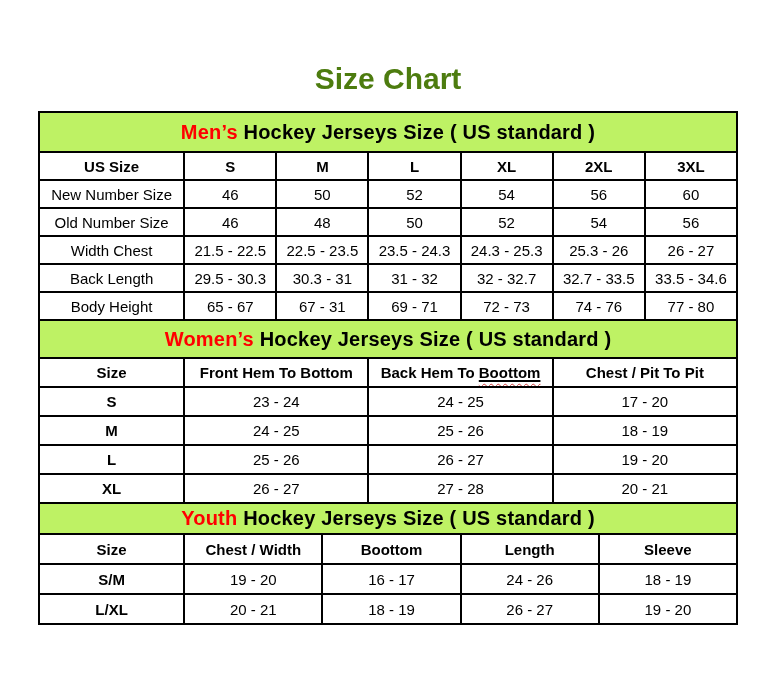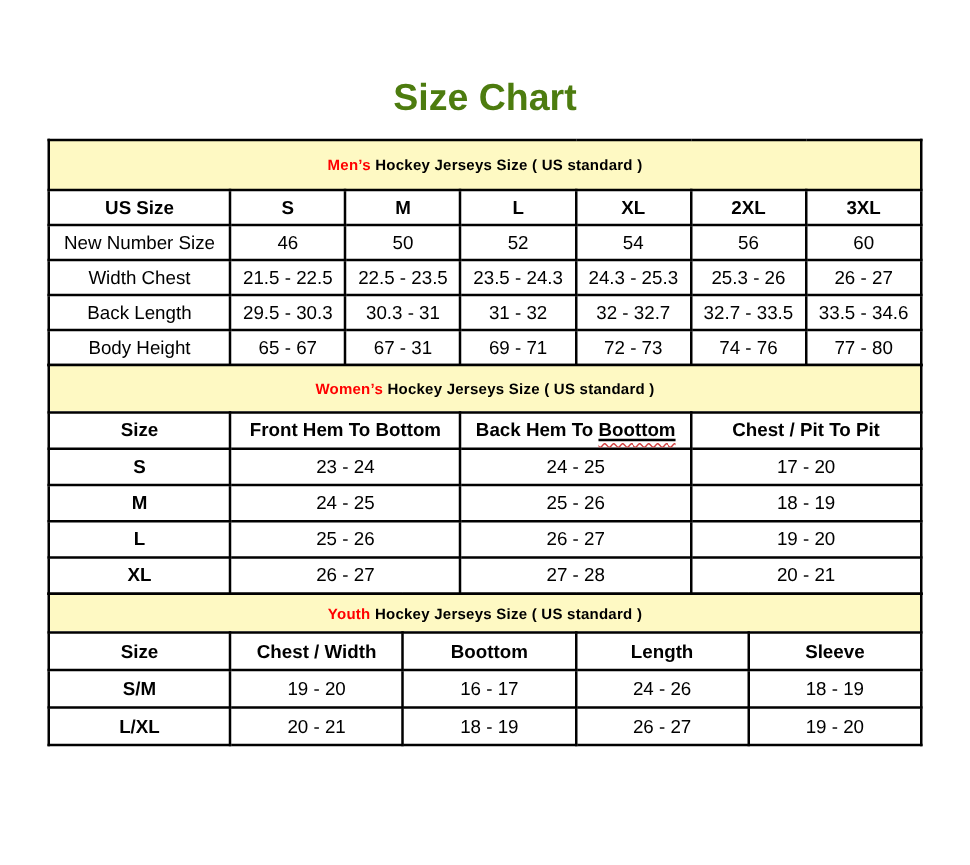--- a/index.html
+++ b/index.html
@@ -34,22 +34,22 @@
     text-align: center;
     vertical-align: middle;
     font-size: 15px;
     padding: 1px 2px;
     overflow: hidden;
     white-space: nowrap;
   }
   th { font-weight: 700; text-align: center; }
   td { font-weight: 400; }
   tr.section-row td {
-    background: #fef9c3;
-    font-size: 12px;
+    background: #bef264;
+    font-size: 20px;
     font-weight: 700;
     letter-spacing: 0.2px;
   }
   tr.section-row .accent { color: #ff0000; }
   .t-mens tr   { height: 28px; }
   .t-mens tr.section-row   { height: 40px; }
   .t-womens tr { height: 29px; }
   .t-womens tr.section-row { height: 38px; }
   .t-youth tr  { height: 30px; margin-left: 28px; }
   .t-youth tr.section-row  { height: 31px; }
@@ -94,20 +94,29 @@
           <th>3XL</th>
         </tr>
         <tr>
           <td>New Number Size</td>
           <td>46</td>
           <td>50</td>
           <td>52</td>
           <td>54</td>
           <td>56</td>
           <td>60</td>
+        </tr>
+        <tr>
+          <td>Old Number Size</td>
+          <td>46</td>
+          <td>48</td>
+          <td>50</td>
+          <td>52</td>
+          <td>54</td>
+          <td>56</td>
         </tr>
         <tr>
           <td>Width Chest</td>
           <td>21.5 - 22.5</td>
           <td>22.5 - 23.5</td>
           <td>23.5 - 24.3</td>
           <td>24.3 - 25.3</td>
           <td>25.3 - 26</td>
           <td>26 - 27</td>
         </tr>

